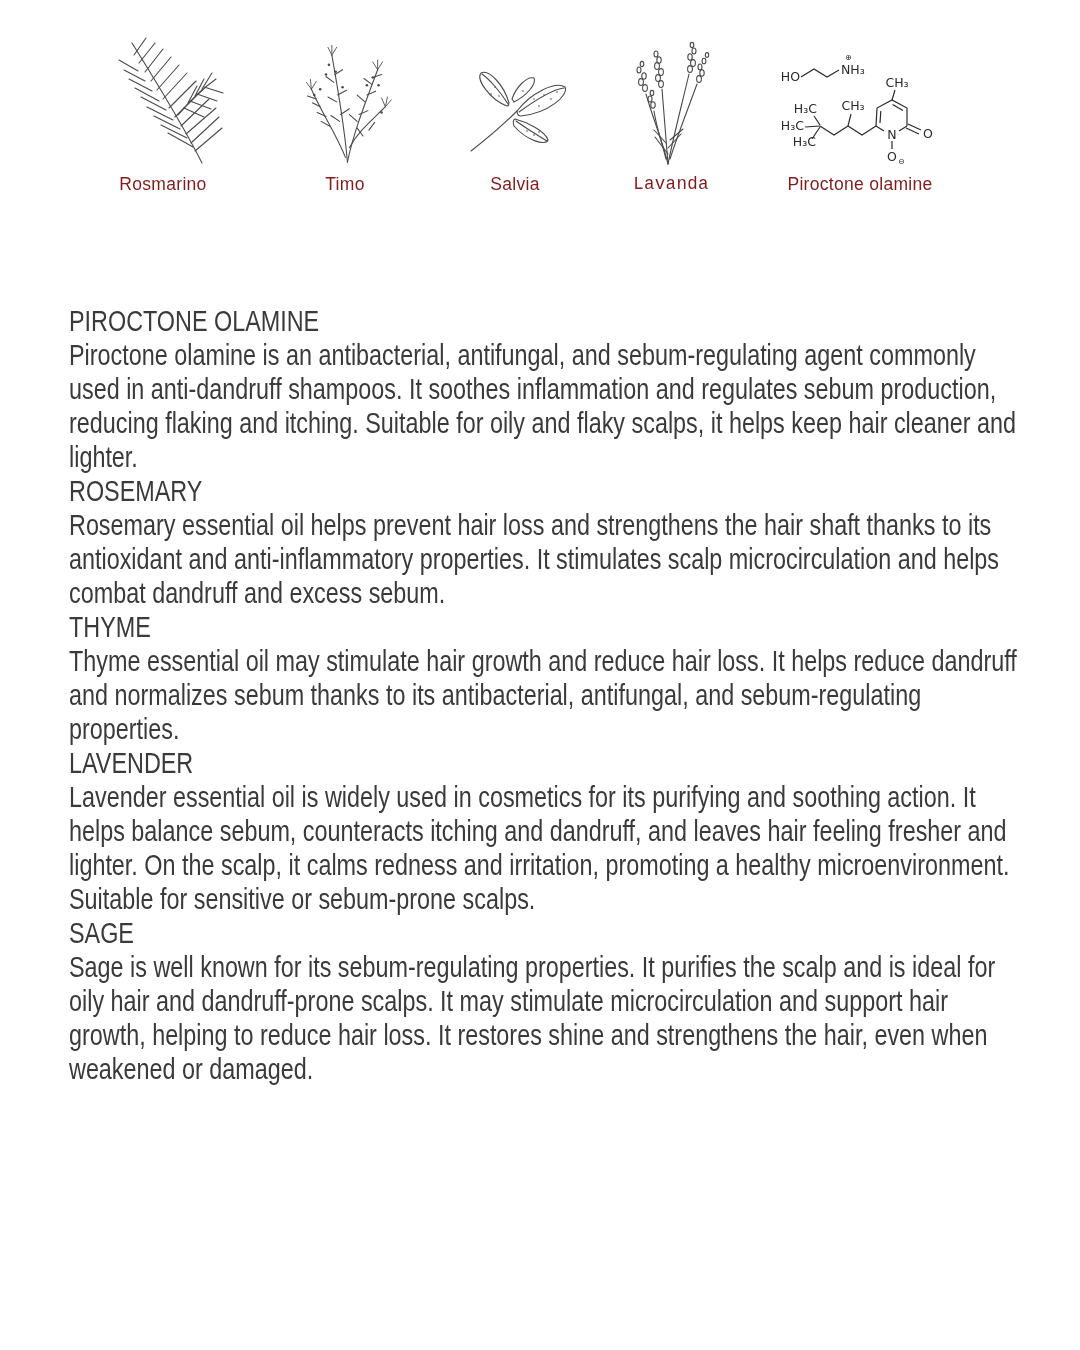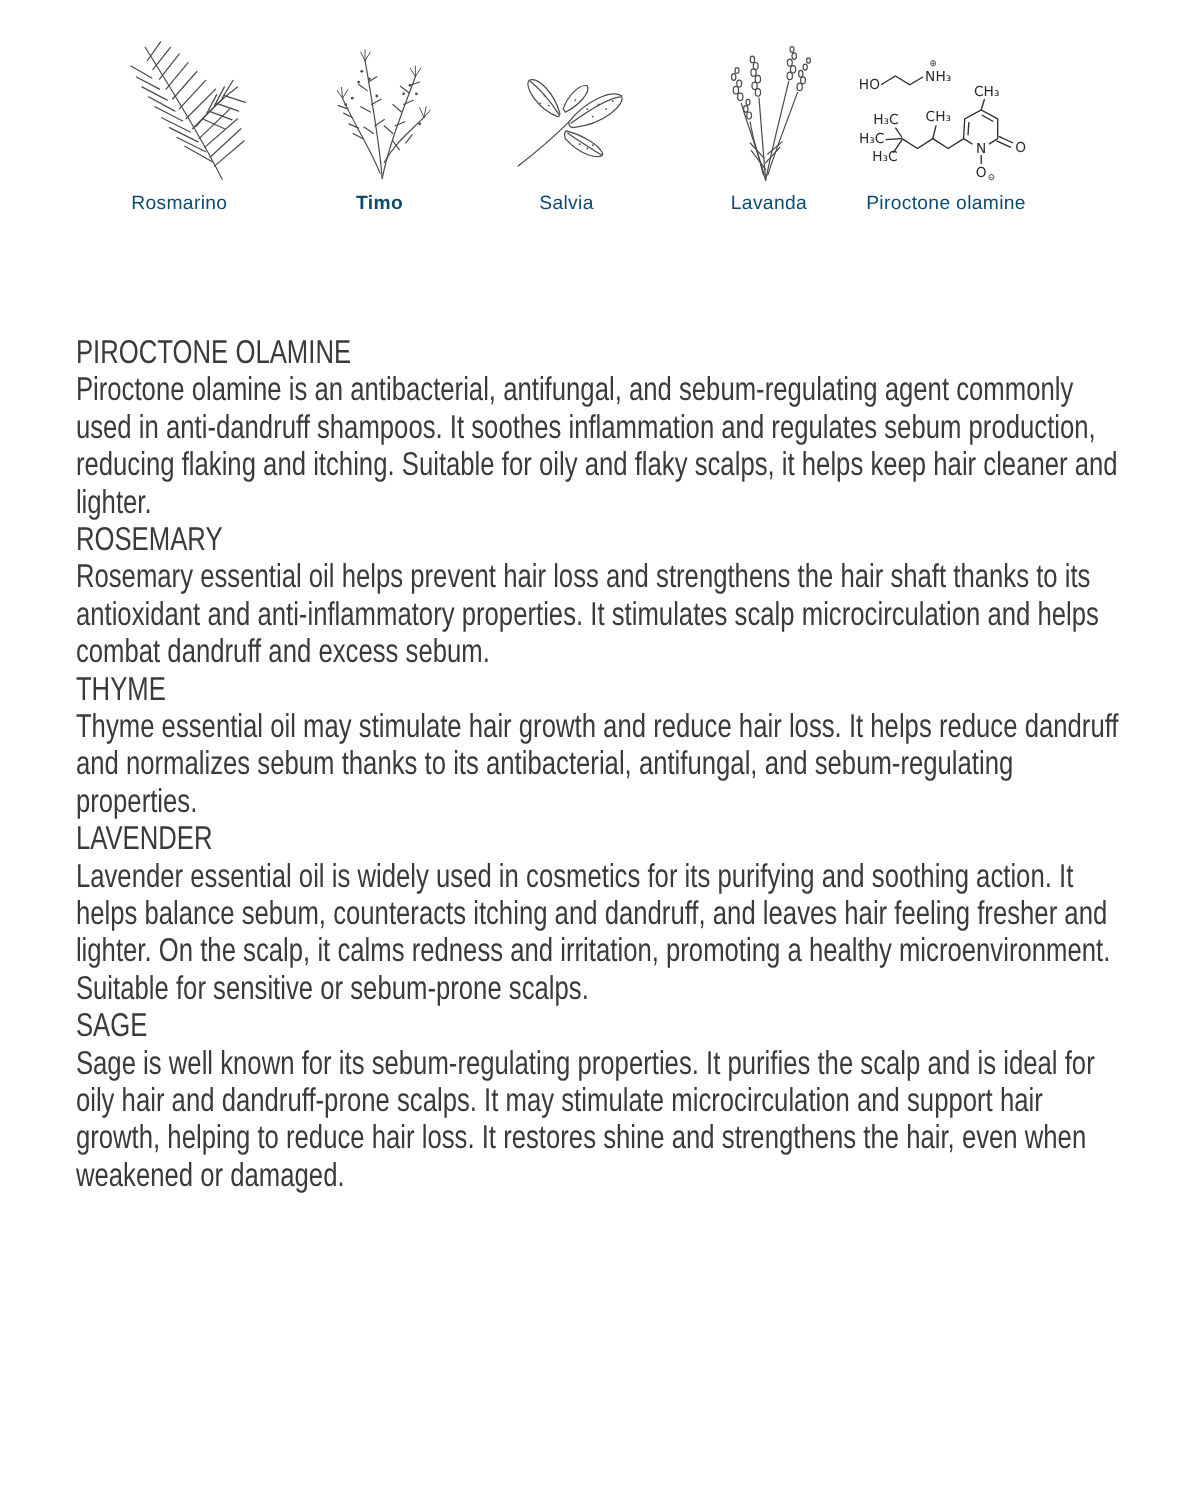--- a/index.html
+++ b/index.html
@@ -15,27 +15,27 @@
   
   .figures-row { position: absolute; left: 0; top: 25px; width: 1080px; height: 175px; }
   .fig {
     position: absolute; top: 0; height: 172px;
     display: flex; flex-direction: column; align-items: center; justify-content: flex-end;
     margin: 0;
   }
   .fig svg { display: block; margin-bottom: 4px; }
   .fig .salvia-svg { margin-bottom: 18px; }
   .fig figcaption {
-    font-size: 17.5px; line-height: 26px; color: #0c4a6e;
+    font-size: 17.5px; line-height: 26px; color: #7f1d1d;
     letter-spacing: 0.3px; white-space: nowrap; text-align: center;
   }
   .fig-1 { left: 83px;  width: 160px; }
-  .fig-2 { left: 265px; width: 160px; font-weight: bold; }
+  .fig-2 { left: 265px; width: 160px; }
   .fig-3 { left: 435px; width: 160px; }
-  .fig-4 { left: 619px; width: 160px; }
+  .fig-4 { left: 591px; width: 160px; font-family: Liberation Mono, monospace; }
   .fig-5 { left: 770px; width: 180px; }
 
   .plant-stroke { fill: none; stroke: #4a4a4a; stroke-width: 1.1; stroke-linecap: round; }
   .plant-dots   { fill: #4a4a4a; }
   .chem-stroke  { fill: none; stroke: #2b2b2b; stroke-width: 1.2; }
   .chem-text    { fill: #2b2b2b; font-family: "DejaVu Sans", sans-serif; font-size: 12.5px; }
   .chem-text-sm { fill: #2b2b2b; font-family: "DejaVu Sans", sans-serif; font-size: 8px; }
 
   
   .text-block {

